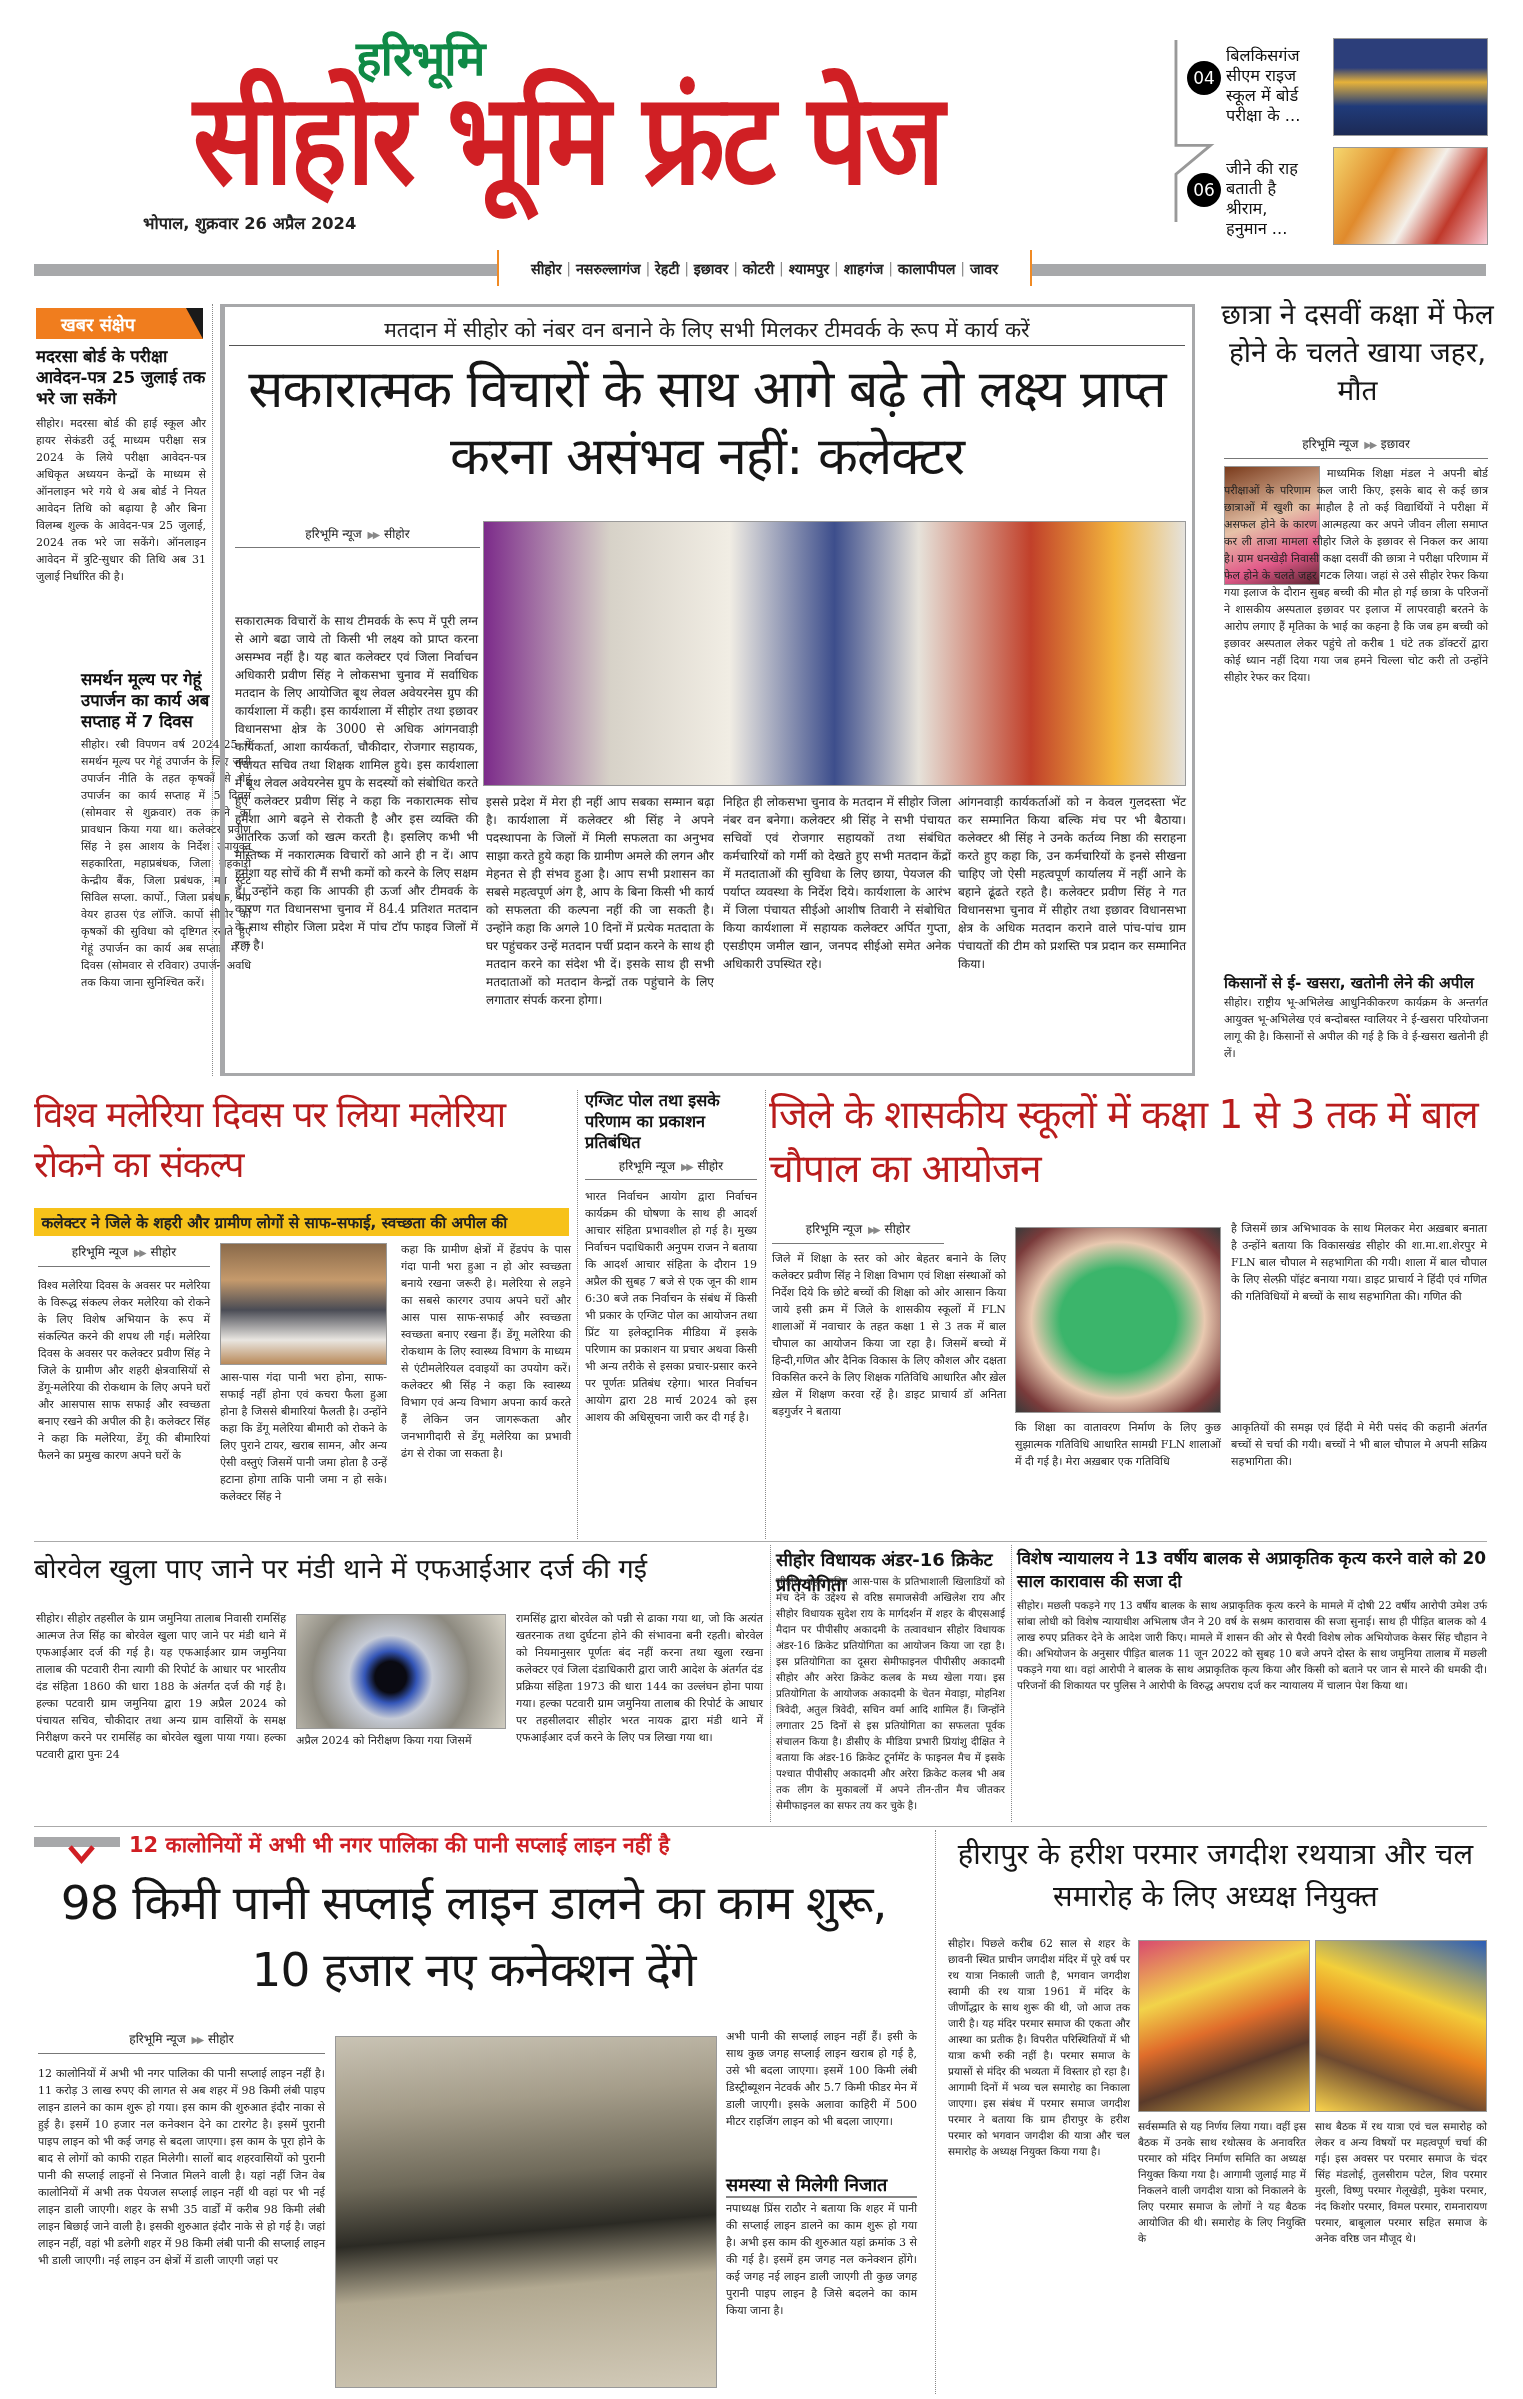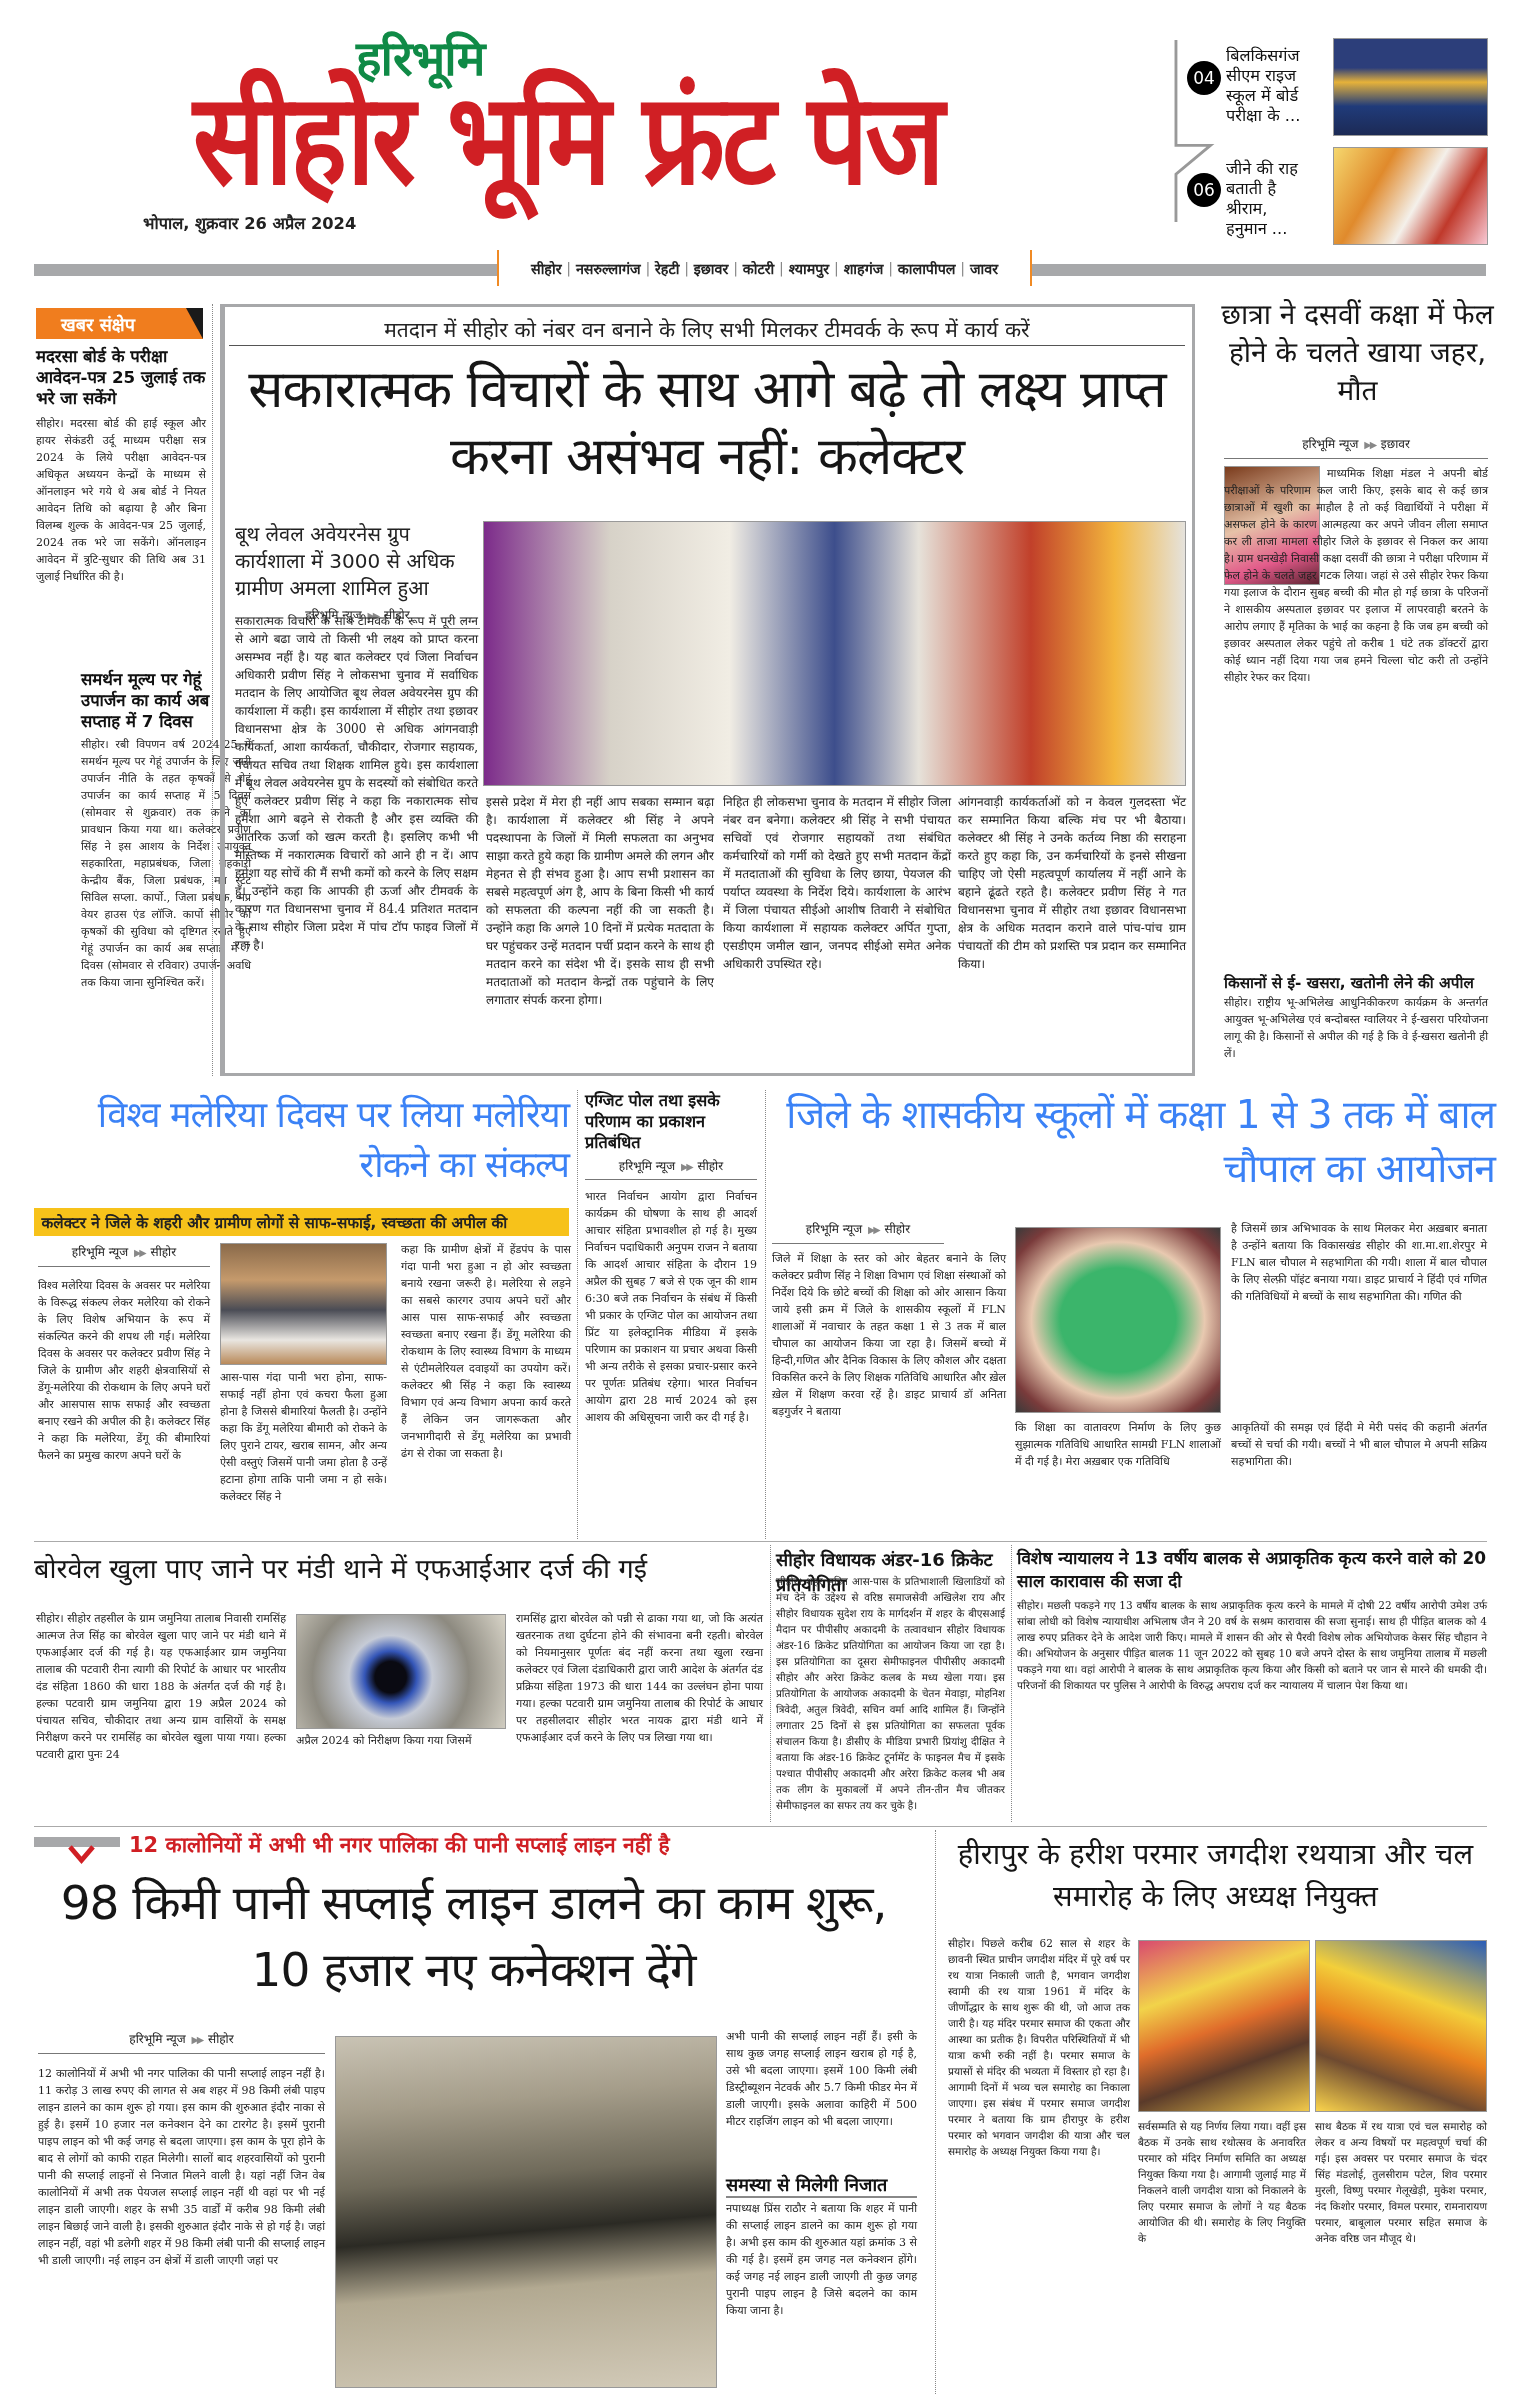--- a/index.html
+++ b/index.html
@@ -30,21 +30,21 @@
   .brief-tag { left: 36px; top: 308px; width: 167px; height: 31px; background: #f07d1e; color: #fff; font-size: 18px; font-weight: bold; padding: 3.8px 0 0 25px; clip-path: polygon(0 0,100% 0,100% 100%,0 100%); }
   .brief-tag::after { content: ""; position: absolute; right: 0; top: 0; border-left: 17px solid transparent; border-top: 31px solid #1a1a1a; }
   .brief-h { font-size: 16.7px; font-weight: 900; line-height: 21px; color: #111; }
 
   .vrule { width: 0; border-left: 1px dotted #888; }
   .hrule { height: 0; border-top: 1.9px solid #999; }
 
   
   .kicker-main { font-size: 21px; color: #222; text-align: center; border-bottom: 1.9px solid #555; padding-bottom: 1.9px; }
   .hl-xl { font-size: 52px; line-height: 67px; color: #161616; text-align: center; letter-spacing: -1px; }
-  .hl-lg { font-size: 38px; line-height: 52px; color: #3b82f6; text-align: right; letter-spacing: -1px; }
+  .hl-lg { font-size: 38px; line-height: 52px; color: #b91c1c; text-align: left; letter-spacing: -1px; }
   .hl-md { font-size: 28px; line-height: 38px; color: #161616; text-align: center; }
   .hl-sm { font-size: 21px; line-height: 29px; color: #161616; }
   .hl-bold { font-weight: 900; }
   .highlight-kicker { background: #f7c21a; font-size: 15.3px; font-weight: bold; color: #222; padding: 3.8px 7.6px; }
   .red-kicker { font-size: 21px; font-weight: bold; color: #d01f24; }
   .sub-h { font-size: 18px; font-weight: 900; color: #111; border-bottom: 2.9px solid #888; }
 </style>
 </head>
 <body>
 
@@ -92,21 +92,20 @@
 <div class="abs" style="left:36px;top:669px;width:170px;margin-left:45px;">
   <div class="brief-h">समर्थन मूल्य पर गेहूं उपार्जन का कार्य अब सप्ताह में 7 दिवस</div>
   <div class="body-text cond" style="margin-top:3.8px;"><span class="lead">सीहोर।</span> <span>रबी विपणन वर्ष 2024-25 में समर्थन मूल्य पर गेहूं उपार्जन के लिए जारी उपार्जन नीति के तहत कृषकों से गेहूं उपार्जन का कार्य सप्ताह में 5 दिवस (सोमवार से शुक्रवार) तक करने का प्रावधान किया गया था। कलेक्टर प्रवीण सिंह ने इस आशय के निर्देश उपायुक्त सहकारिता, महाप्रबंधक, जिला सहकारी केन्द्रीय बैंक, जिला प्रबंधक, मप्र स्टेट सिविल सप्ला. कार्पो., जिला प्रबंधक, मप्र वेयर हाउस एंड लॉजि. कार्पो सीहोर को कृषकों की सुविधा को दृष्टिगत रखते हुए गेहूं उपार्जन का कार्य अब सप्ताह में 7 दिवस (सोमवार से रविवार) उपार्जन अवधि तक किया जाना सुनिश्चित करें।</span></div>
 </div>
 <div class="abs vrule" style="left:212px;top:304px;height:772px;"></div>
 
 <div class="abs" style="left:220px;top:304px;width:975px;height:772px;border:3.8px solid #a7a8aa;border-left:5.7px solid #a7a8aa;"></div>
 <div class="abs kicker-main" style="left:229px;top:315px;width:956px;">मतदान में सीहोर को नंबर वन बनाने के लिए सभी मिलकर टीमवर्क के रूप में कार्य करें</div>
 <div class="abs hl-xl" style="left:229px;top:356px;width:956px;">सकारात्मक विचारों के साथ आगे बढ़े तो लक्ष्य प्राप्त करना असंभव नहीं: कलेक्टर</div>
 <div class="abs" style="left:235px;top:521px;width:245px;">
-  <div style="font-size:20px;line-height:27px;color:#222;">बूथ लेवल अवेयरनेस ग्रुप कार्यशाला में 3000 से अधिक ग्रामीण अमला शामिल हुआ</div>
   <div class="byline" style="margin-top:3.8px;"><span>हरिभूमि न्यूज</span><span class="ff">▶▶</span><span>सीहोर</span></div>
 </div>
 <div class="abs photo" style="left:483px;top:521px;width:703px;height:265px;background:linear-gradient(90deg,#7c2b8a 0%,#d7d2c8 18%,#f1ede4 35%,#3d4e8c 50%,#e6e2da 62%,#c1402a 78%,#f3b63d 90%,#e5e2dc);"></div>
 <div class="abs body-text" style="left:235px;top:612px;width:243px;">सकारात्मक विचारों के साथ टीमवर्क के रूप में पूरी लग्न से आगे बढा जाये तो किसी भी लक्ष्य को प्राप्त करना असम्भव नहीं है। यह बात कलेक्टर एवं जिला निर्वाचन अधिकारी प्रवीण सिंह ने लोकसभा चुनाव में सर्वाधिक मतदान के लिए आयोजित बूथ लेवल अवेयरनेस ग्रुप की कार्यशाला में कही। इस कार्यशाला में सीहोर तथा इछावर विधानसभा क्षेत्र के 3000 से अधिक आंगनवाड़ी कार्यकर्ता, आशा कार्यकर्ता, चौकीदार, रोजगार सहायक, पंचायत सचिव तथा शिक्षक शामिल हुये। इस कार्यशाला में बूथ लेवल अवेयरनेस ग्रुप के सदस्यों को संबोधित करते हुए कलेक्टर प्रवीण सिंह ने कहा कि नकारात्मक सोच हमेशा आगे बढ़ने से रोकती है और इस व्यक्ति की आंतरिक ऊर्जा को खत्म करती है। इसलिए कभी भी मस्तिष्क में नकारात्मक विचारों को आने ही न दें। आप हमेशा यह सोचें की मैं सभी कमों को करने के लिए सक्षम हूँ। उन्होंने कहा कि आपकी ही ऊर्जा और टीमवर्क के कारण गत विधानसभा चुनाव में 84.4 प्रतिशत मतदान के साथ सीहोर जिला प्रदेश में पांच टॉप फाइव जिलों में रहा है।</div>
 <div class="abs body-text" style="left:486px;top:793px;width:228px;">इससे प्रदेश में मेरा ही नहीं आप सबका सम्मान बढ़ा है। कार्यशाला में कलेक्टर श्री सिंह ने अपने पदस्थापना के जिलों में मिली सफलता का अनुभव साझा करते हुये कहा कि ग्रामीण अमले की लगन और मेहनत से ही संभव हुआ है। आप सभी प्रशासन का सबसे महत्वपूर्ण अंग है, आप के बिना किसी भी कार्य को सफलता की कल्पना नहीं की जा सकती है। उन्होंने कहा कि अगले 10 दिनों में प्रत्येक मतदाता के घर पहुंचकर उन्हें मतदान पर्ची प्रदान करने के साथ ही मतदान करने का संदेश भी दें। इसके साथ ही सभी मतदाताओं को मतदान केन्द्रों तक पहुंचाने के लिए लगातार संपर्क करना होगा।</div>
 <div class="abs body-text" style="left:723px;top:793px;width:228px;">निहित ही लोकसभा चुनाव के मतदान में सीहोर जिला नंबर वन बनेगा। कलेक्टर श्री सिंह ने सभी पंचायत सचिवों एवं रोजगार सहायकों तथा संबंधित कर्मचारियों को गर्मी को देखते हुए सभी मतदान केंद्रों में मतदाताओं की सुविधा के लिए छाया, पेयजल की पर्याप्त व्यवस्था के निर्देश दिये। कार्यशाला के आरंभ में जिला पंचायत सीईओ आशीष तिवारी ने संबोधित किया कार्यशाला में सहायक कलेक्टर अर्पित गुप्ता, एसडीएम जमील खान, जनपद सीईओ समेत अनेक अधिकारी उपस्थित रहे।</div>
 <div class="abs body-text" style="left:958px;top:793px;width:228px;">आंगनवाड़ी कार्यकर्ताओं को न केवल गुलदस्ता भेंट कर सम्मानित किया बल्कि मंच पर भी बैठाया। कलेक्टर श्री सिंह ने उनके कर्तव्य निष्ठा की सराहना करते हुए कहा कि, उन कर्मचारियों के इनसे सीखना चाहिए जो ऐसी महत्वपूर्ण कार्यालय में नहीं आने के बहाने ढूंढते रहते है। कलेक्टर प्रवीण सिंह ने गत विधानसभा चुनाव में सीहोर तथा इछावर विधानसभा क्षेत्र के अधिक मतदान कराने वाले पांच-पांच ग्राम पंचायतों की टीम को प्रशस्ति पत्र प्रदान कर सम्मानित किया।</div>
 
 <div class="abs hl-md" style="left:1219px;top:296px;width:277px;">छात्रा ने दसवीं कक्षा में फेल होने के चलते खाया जहर, मौत</div>
 <div class="abs byline" style="left:1224px;top:435px;width:264px;"><span>हरिभूमि न्यूज</span><span class="ff">▶▶</span><span>इछावर</span></div>

